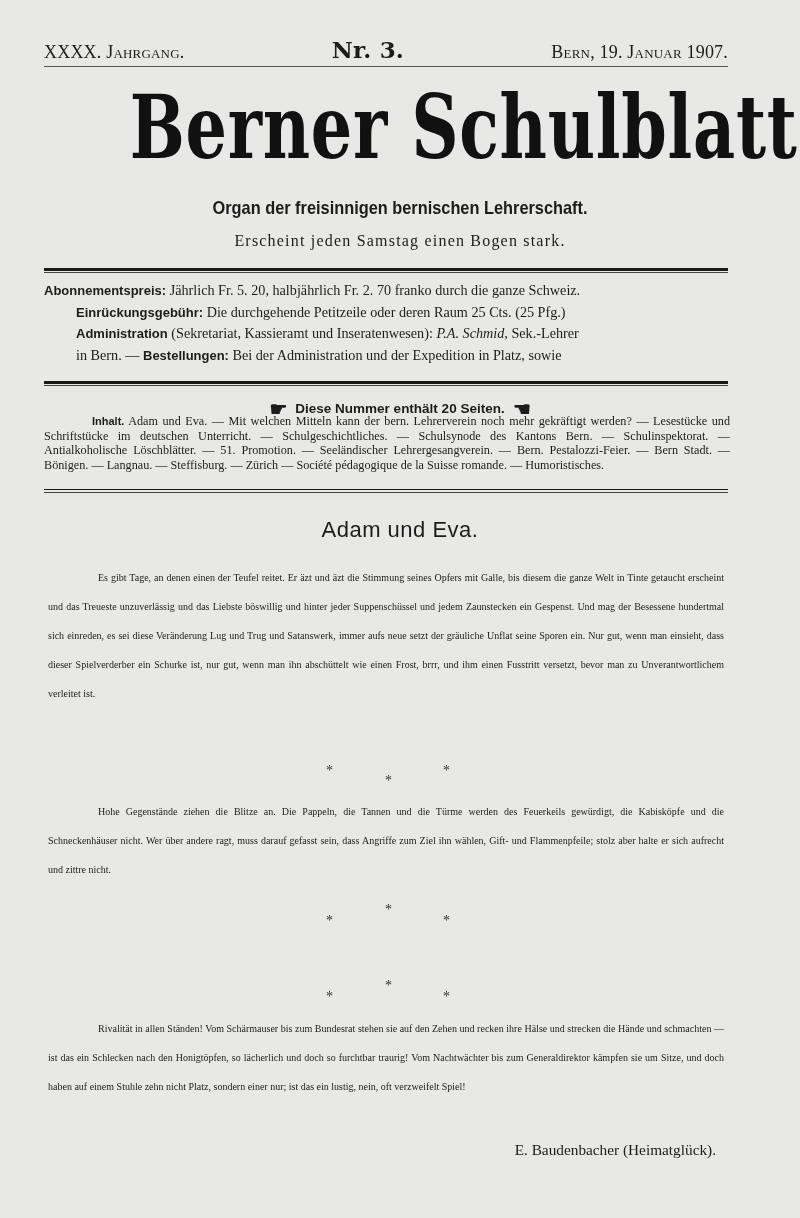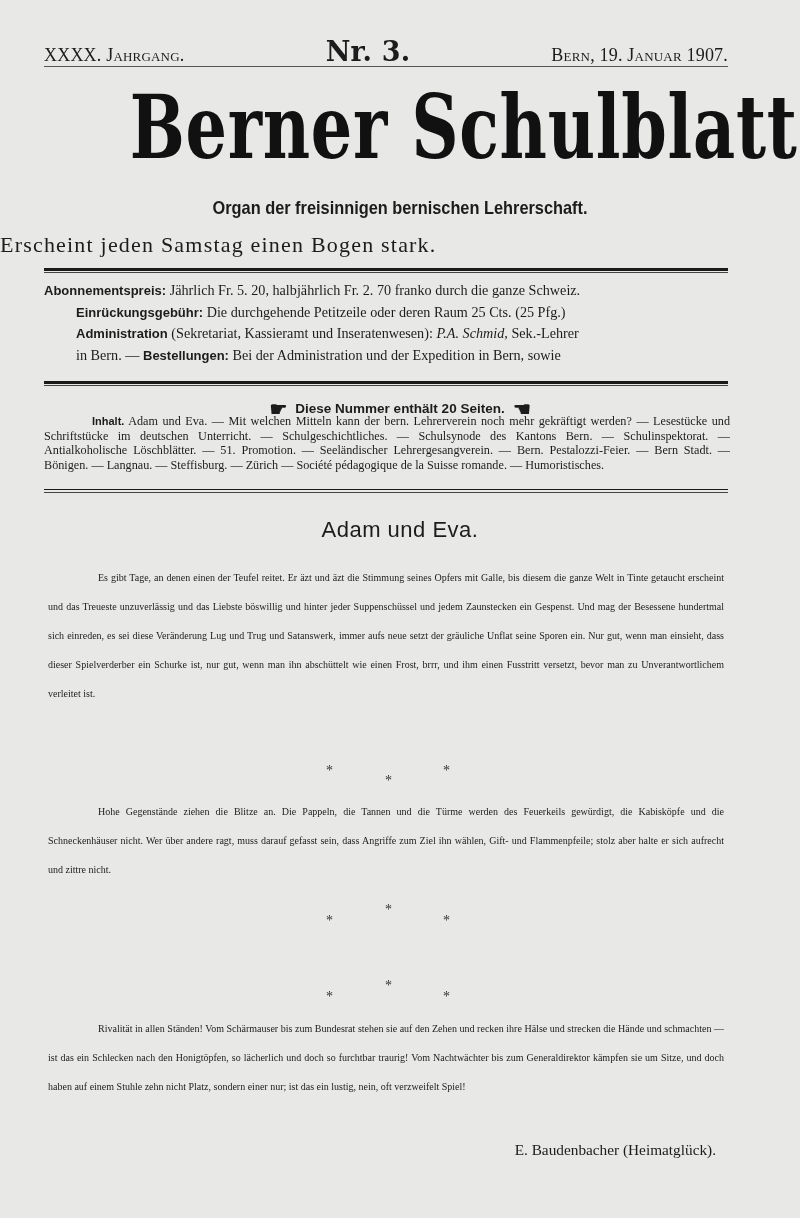--- a/index.html
+++ b/index.html
@@ -10,39 +10,39 @@
       font-family: "Liberation Serif", "DejaVu Serif", serif;
       position: relative;
     }
     .page { position: absolute; left: 0; top: 0; width: 800px; height: 1218px; }
     .masthead-top {
       position: absolute; left: 44px; right: 72px; top: 36px;
       display: flex; justify-content: space-between; align-items: baseline;
       font-size: 18px; letter-spacing: 0.2px;
     }
     .masthead-top .vol { font-variant: small-caps; }
-    .masthead-top .num { font-weight: bold; font-size: 27px; font-family: "DejaVu Serif", serif; }
+    .masthead-top .num { font-weight: bold; font-size: 23px; font-family: "DejaVu Serif", serif; }
     .masthead-top .place { font-variant: small-caps; text-align: right; }
     .rule-thin { position: absolute; left: 44px; right: 72px; height: 1px; background: #555; }
     .title {
       position: absolute; left: 40px; right: 70px; top: 72px;
       text-align: center;
       font-family: "DejaVu Serif", serif; font-weight: bold;
       font-size: 88px; line-height: 110px;
       transform: scaleX(0.74); transform-origin: center;
       white-space: nowrap; letter-spacing: 1px; color: #111;
     }
     .subtitle {
       position: absolute; left: 0; right: 0; top: 197px; text-align: center;
       font-family: "Liberation Sans", sans-serif; font-weight: bold;
       font-size: 19px; transform: scaleX(0.86);
     }
     .tagline {
-      position: absolute; left: 0; right: 0; top: 232px; 
-      font-size: 22px; letter-spacing: 1.2px;
+      position: absolute; left: 0; right: 0; top: 232px; text-align: center;
+      font-size: 16px; letter-spacing: 1.2px;
     }
     .double-rule { position: absolute; left: 44px; right: 72px; height: 6px; }
     .double-rule .a { position: absolute; left: 0; right: 0; top: 0; height: 3px; background: #1a1a1a; }
     .double-rule .b { position: absolute; left: 0; right: 0; top: 4px; height: 1px; background: #444; }
     .info {
       position: absolute; left: 44px; right: 72px; top: 280px;
       font-size: 14.2px; line-height: 20.5px;
     }
     .info .row { white-space: nowrap; }
     .info .indent { padding-left: 32px; }
@@ -100,21 +100,21 @@
     <div class="row">
       <span class="lbl">Abonnementspreis:</span><span> Jährlich Fr. 5. 20, halbjährlich Fr. 2. 70 franko durch die ganze Schweiz.</span>
     </div>
     <div class="row indent">
       <span class="lbl">Einrückungsgebühr:</span><span> Die durchgehende Petitzeile oder deren Raum 25 Cts. (25 Pfg.)</span>
     </div>
     <div class="row indent">
       <span class="lbl">Administration</span><span> (Sekretariat, Kassieramt und Inseratenwesen): </span><span class="it">P.A. Schmid</span><span>, Sek.-Lehrer</span>
     </div>
     <div class="row indent">
-      <span>in Bern. — </span><span class="lbl">Bestellungen:</span><span> Bei der Administration und der Expedition in Bern, sowie</span>
+      <span>in Bern. — </span><span class="lbl">Bestellungen:</span><span> Bei der Administration und der Expedition in Platz, sowie</span>
     </div>
   </div>
 
   <div class="double-rule" style="top:381px;">
     <div class="a"></div>
       <div class="b"></div>
   </div>
 
   <div class="notice">
     <span class="hand">☛</span><span>Diese Nummer enthält 20 Seiten.</span><span class="hand left">☛</span>

